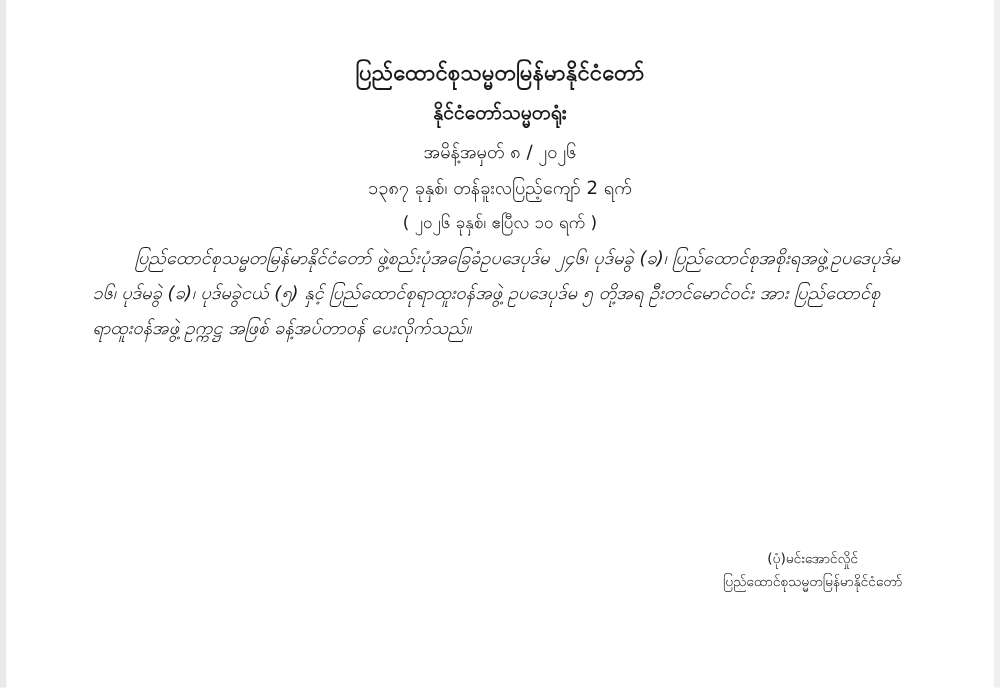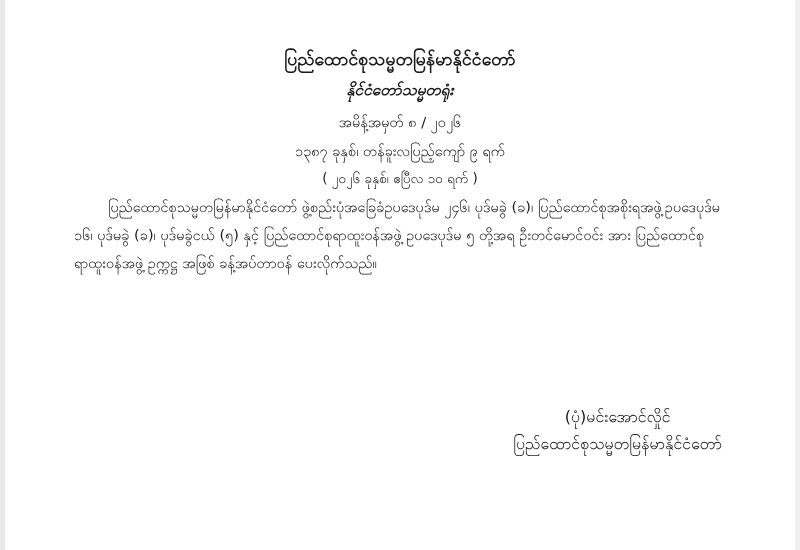--- a/index.html
+++ b/index.html
@@ -46,21 +46,20 @@
     font-weight: bold;
     line-height: 1.5;
     margin-bottom: 7px;
     letter-spacing: 0.2px;
   }
   .title-sub {
     font-size: 15.5px;
     font-weight: bold;
     line-height: 1.5;
     margin-bottom: 9px;
-    font-style: italic;
   }
   .law-number {
     font-size: 14.5px;
     line-height: 1.5;
     margin-bottom: 8px;
   }
   .date-my {
     font-size: 14.5px;
     line-height: 1.5;
     margin-bottom: 5px;
@@ -78,27 +77,28 @@
   }
   .body-block {
     font-size: 14.5px;
     line-height: 1.92;
     text-align: left;
     padding: 0 8px 0 6px;
   }
   .body-block p {
     margin: 0;
     text-indent: 34px;
+    font-style: italic;
   }
   .signature {
     position: absolute;
     right: 78px;
-    bottom: 50px;
+    bottom: 32px;
     text-align: center;
-    font-size: 16px;
+    font-size: 11px;
     line-height: 1.72;
   }
   .sig-line {
     white-space: nowrap;
   }
   .sig-name {
     font-weight: normal;
   }
 </style>
 </head>
@@ -108,21 +108,21 @@
 
   <div class="edge-left"></div>
   <div class="edge-right"></div>
 
   <div class="center title-main">ပြည်ထောင်စုသမ္မတမြန်မာနိုင်ငံတော်</div>
 
   <div class="center title-sub">နိုင်ငံတော်သမ္မတရုံး</div>
 
   <div class="center law-number">အမိန့်အမှတ်  ၈ / ၂၀၂၆</div>
 
-  <div class="center date-my">၁၃၈၇ ခုနှစ်၊ တန်ခူးလပြည့်ကျော် ၉ ရက်</div>
+  <div class="center date-my">၁၃၈၇ ခုနှစ်၊ တန်ခူးလပြည့်ကျော် 2 ရက်</div>
 
   <div class="center date-greg">( ၂၀၂၆ ခုနှစ်၊ ဧပြီလ  ၁၀ ရက် )</div>
 
 
   <div class="body-block">
     <p>ပြည်ထောင်စုသမ္မတမြန်မာနိုင်ငံတော် ဖွဲ့စည်းပုံအခြေခံဥပဒေပုဒ်မ ၂၄၆၊ ပုဒ်မခွဲ (ခ)၊ ပြည်ထောင်စုအစိုးရအဖွဲ့ဥပဒေပုဒ်မ ၁၆၊ ပုဒ်မခွဲ (ခ)၊ ပုဒ်မခွဲငယ် (၅) နှင့် ပြည်ထောင်စုရာထူးဝန်အဖွဲ့ ဥပဒေပုဒ်မ ၅ တို့အရ ဦးတင်မောင်ဝင်း အား ပြည်ထောင်စုရာထူးဝန်အဖွဲ့ ဥက္ကဋ္ဌ အဖြစ် ခန့်အပ်တာဝန် ပေးလိုက်သည်။</p>
   </div>
 
   <div class="signature">
     <div class="sig-line sig-name">(ပုံ)မင်းအောင်လှိုင်</div>

